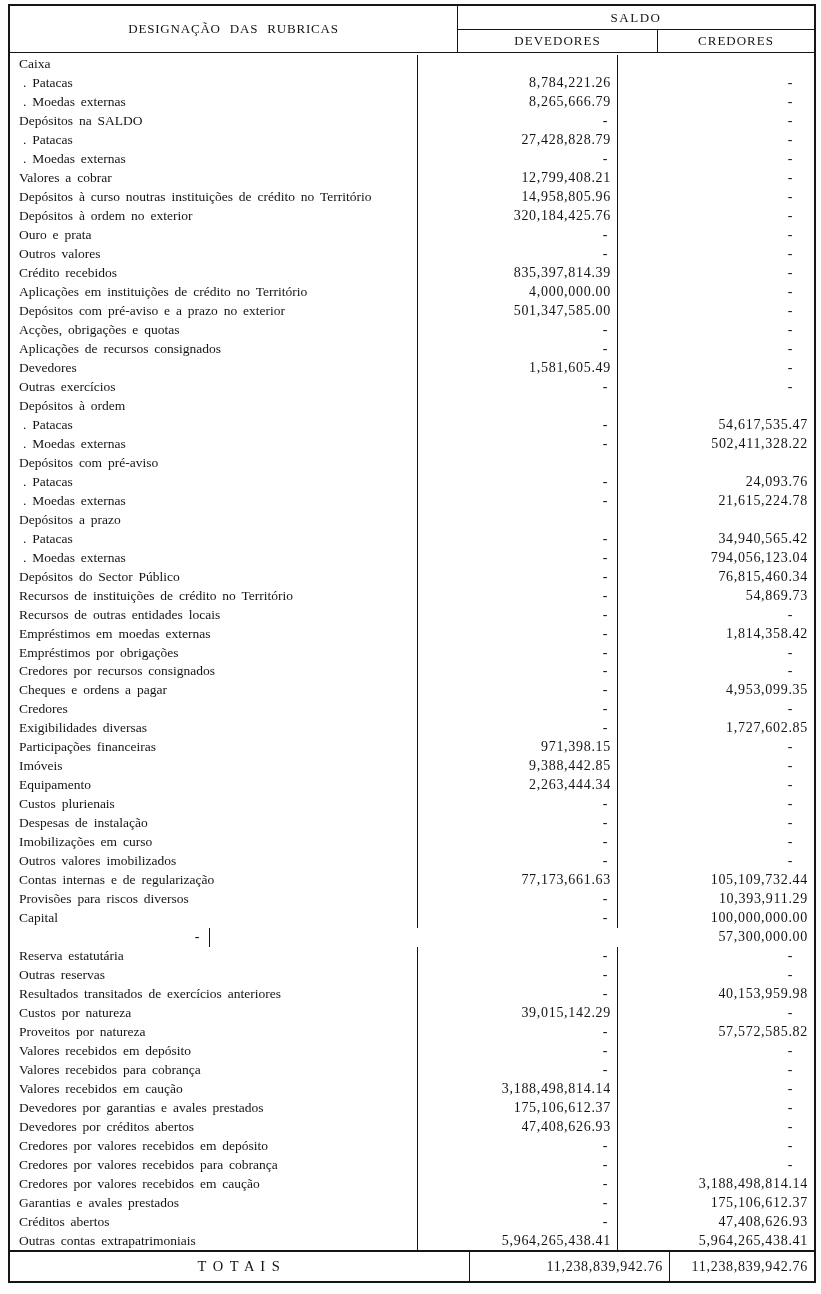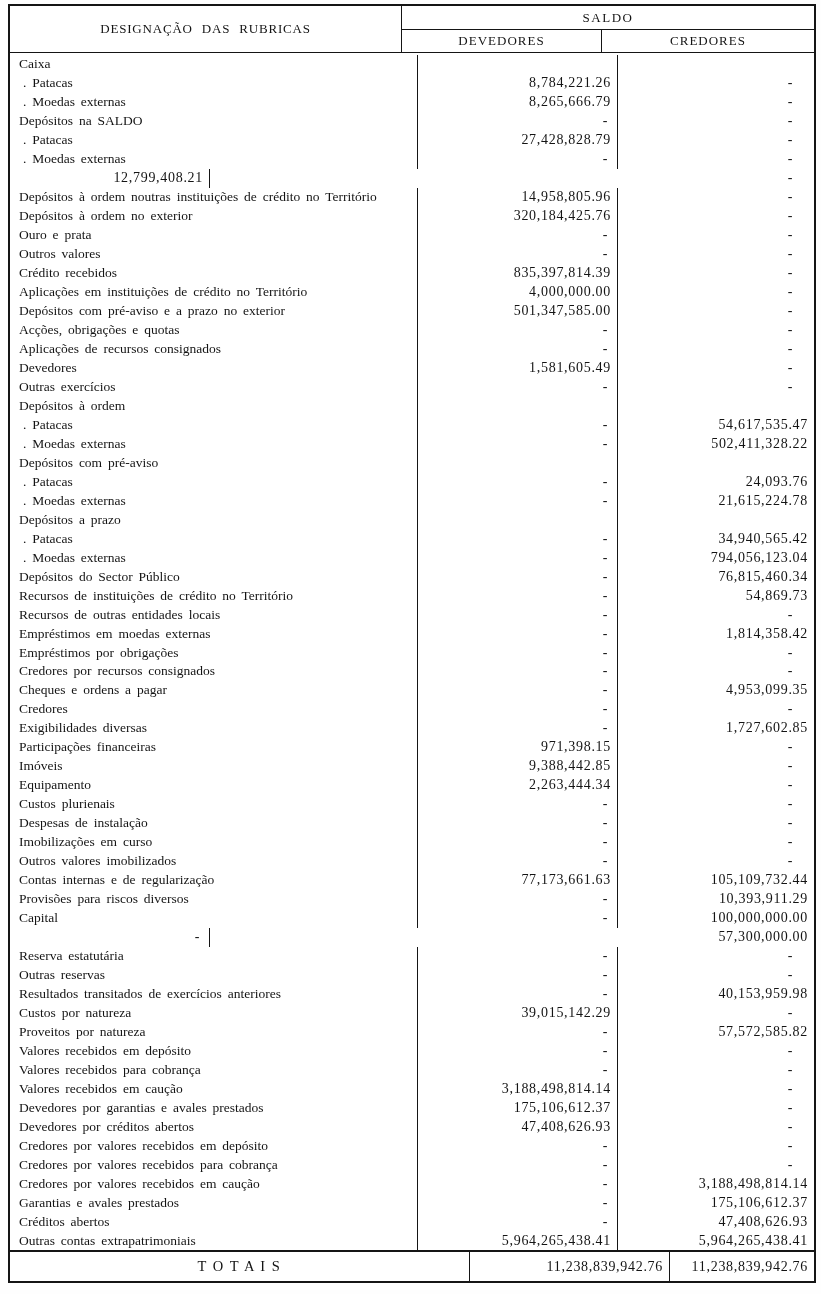--- a/index.html
+++ b/index.html
@@ -24,21 +24,21 @@
     display: flex; flex-direction: column;
     background: #fff;
   }
   
   .thead {
     flex: 0 0 47px;
     display: flex;
     border-bottom: 1.5px solid #151515;
   }
   .th-designation {
-    width: 392px;
+    width: 448px;
     border-right: 1px solid #151515;
     display: flex; align-items: center; justify-content: center;
     font-size: 13px; letter-spacing: 0.8px; word-spacing: 5px;
   }
   .th-saldo-group { flex: 1; display: flex; flex-direction: column; }
   .th-saldo {
     flex: 0 0 24px;
     border-bottom: 1px solid #151515;
     display: flex; align-items: center; justify-content: center;
     font-size: 13px; letter-spacing: 1.5px;
@@ -157,25 +157,26 @@
           <div class="cell col-label">. Patacas</div>
           <div class="cell col-dev">27,428,828.79</div>
           <div class="cell col-cred dashval">-</div>
         </div>
         <div class="trow indent">
           <div class="cell col-label">. Moedas externas</div>
           <div class="cell col-dev dashval">-</div>
           <div class="cell col-cred dashval">-</div>
         </div>
         <div class="trow">
+          <div class="cell col-label">Valores a cobrar</div>
           <div class="cell col-dev">12,799,408.21</div>
           <div class="cell col-cred dashval">-</div>
         </div>
         <div class="trow">
-          <div class="cell col-label">Depósitos à ordem noutras instituições de crédito no Território</div>
+          <div class="cell col-label">Depósitos à curso noutras instituições de crédito no Território</div>
           <div class="cell col-dev">14,958,805.96</div>
           <div class="cell col-cred dashval">-</div>
         </div>
         <div class="trow">
           <div class="cell col-label">Depósitos à ordem no exterior</div>
           <div class="cell col-dev">320,184,425.76</div>
           <div class="cell col-cred dashval">-</div>
         </div>
         <div class="trow">
           <div class="cell col-label">Ouro e prata</div>

